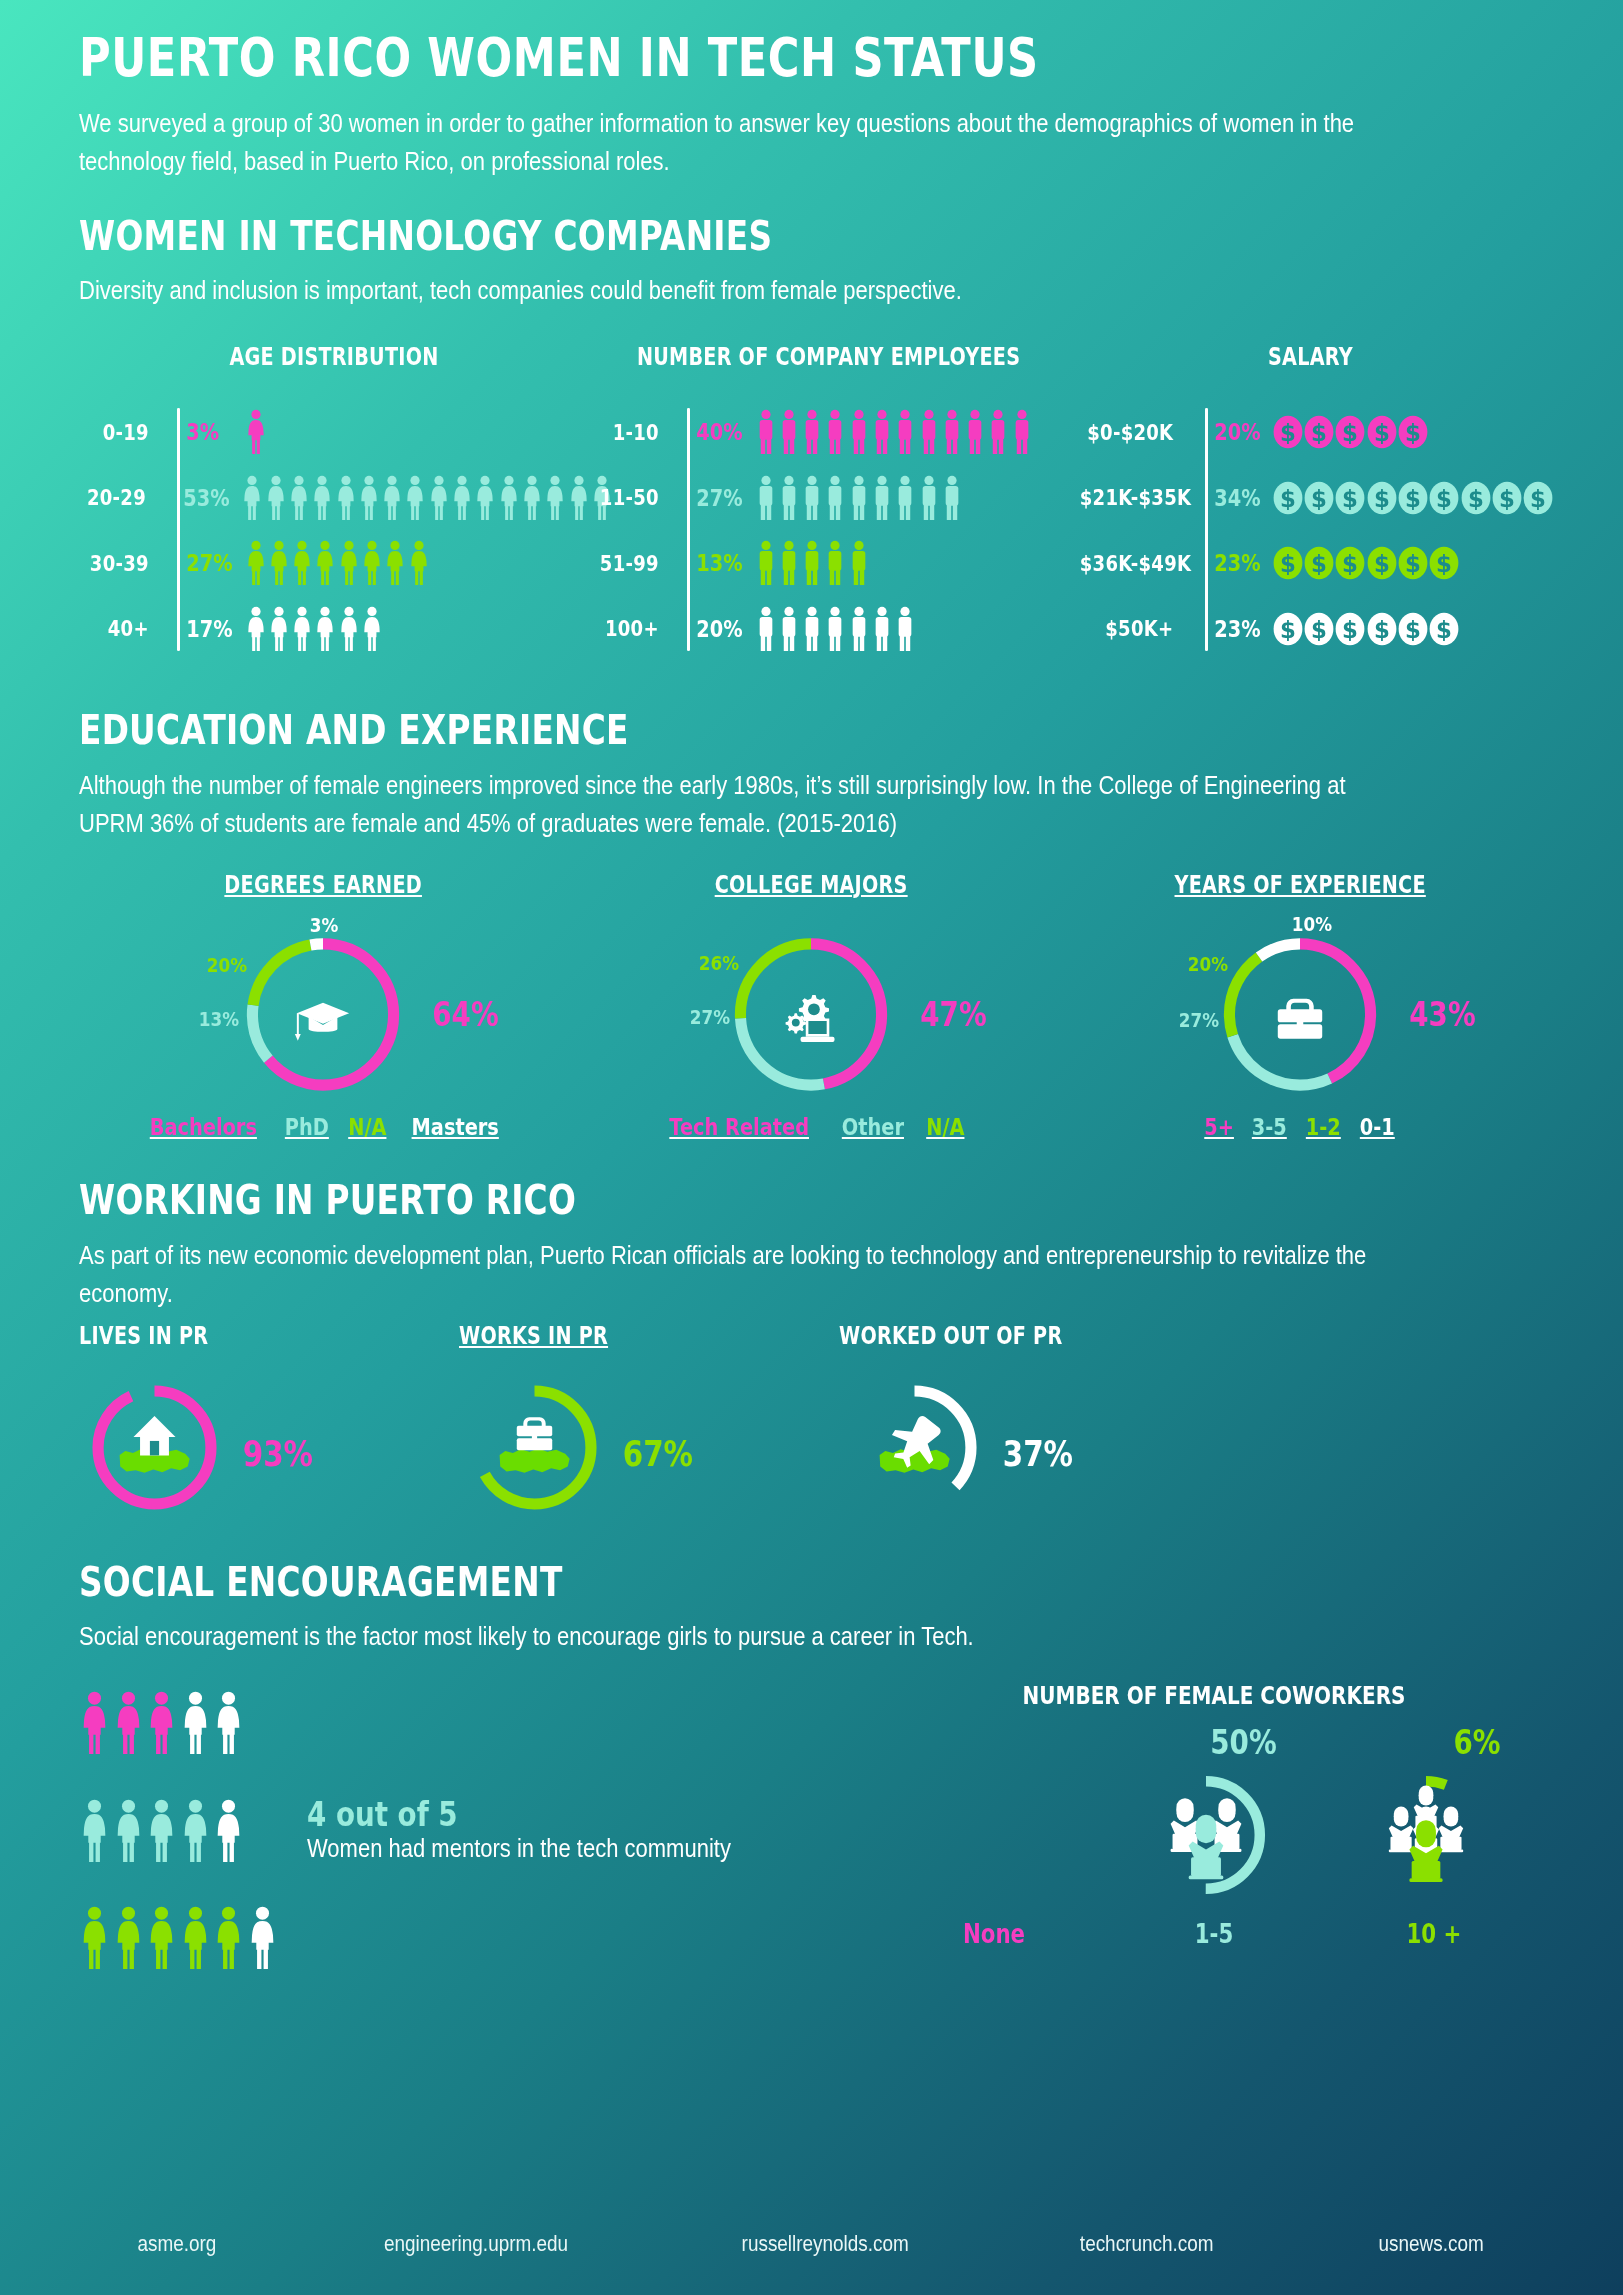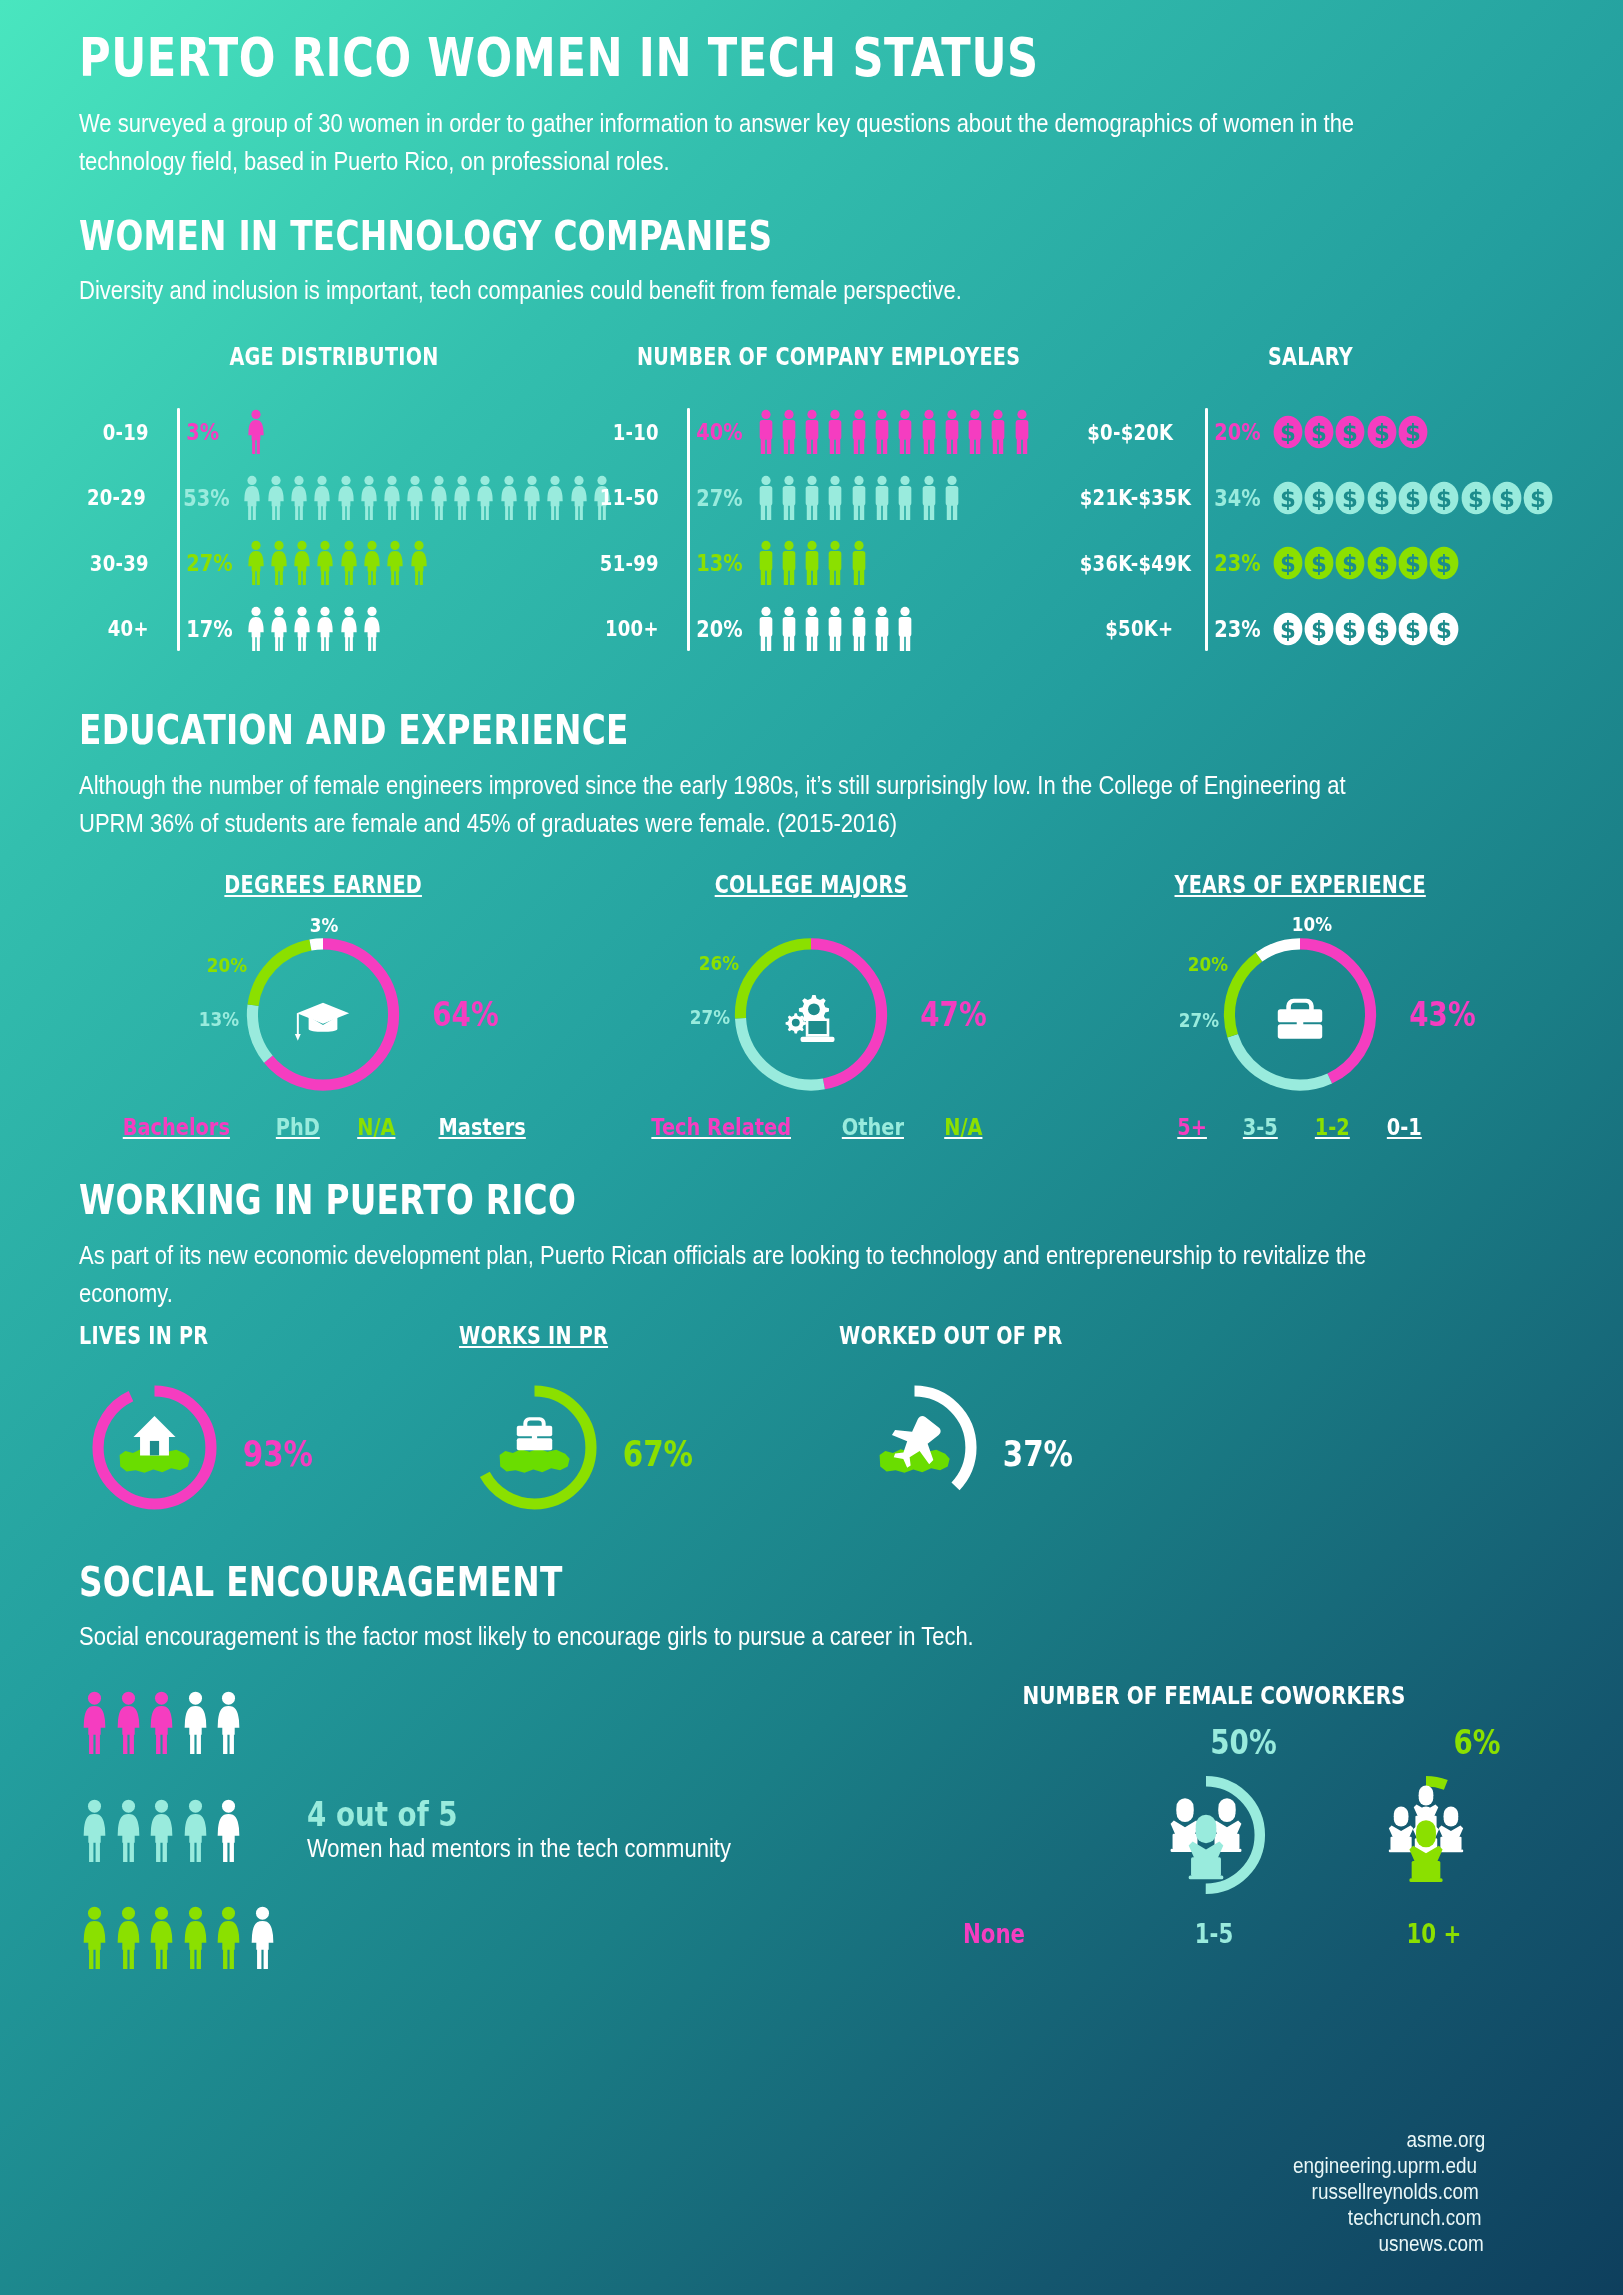--- a/index.html
+++ b/index.html
@@ -83,21 +83,21 @@
   .donut-wrap { position: relative; width: 100%; height: 196px; }
   .donut-wrap svg { position: absolute; left: 50%; transform: translateX(-50%); top: 13px; }
   .donut-val {
     position: absolute; font-family: "DejaVu Sans", sans-serif; font-weight: 700;
     font-size: 33px; transform: scaleX(0.84); white-space: nowrap;
   }
   .donut-small {
     position: absolute; font-family: "DejaVu Sans", sans-serif; font-weight: 700;
     font-size: 20px; transform: scaleX(0.84); white-space: nowrap;
   }
-  .legend { display: flex; justify-content: center; gap: 29px; margin-top: 6.5px; }
+  .legend { display: flex; justify-content: center; gap: 11px; margin-top: 6.5px; }
   .legend span {
     font-family: "DejaVu Sans", sans-serif; font-weight: 700; font-size: 23.6px;
     transform: scaleX(0.82); white-space: nowrap;
   }
 
   
   .pr-section { display: flex; margin-top: 10px; }
   .pr-col { position: relative; }
   .pr-col .pr-title {
     font-family: "DejaVu Sans", sans-serif; font-weight: 700; font-size: 24px;
@@ -137,23 +137,22 @@
     font-size: 33px; transform: scaleX(0.84); white-space: nowrap; top: 0;
   }
   .cow-label {
     font-family: "DejaVu Sans", sans-serif; font-weight: 700; font-size: 26px;
     transform: scaleX(0.82); text-align: center; white-space: nowrap;
   }
 
   
   .footer {
     position: absolute; left: 79px; right: 79px; bottom: 38px;
-    display: flex; justify-content: space-between; align-items: flex-end;
+    display: flex; justify-content: space-between; align-items: center;
     padding: 0 52px;
-    flex-direction: column;
   }
   .footer span {
     font-family: "Liberation Sans", sans-serif; font-size: 22px; color: #EAF7F7;
     transform: scaleX(0.86); white-space: nowrap;
   }
 </style>
 </head>
 <body>
 
 <div class="page">

